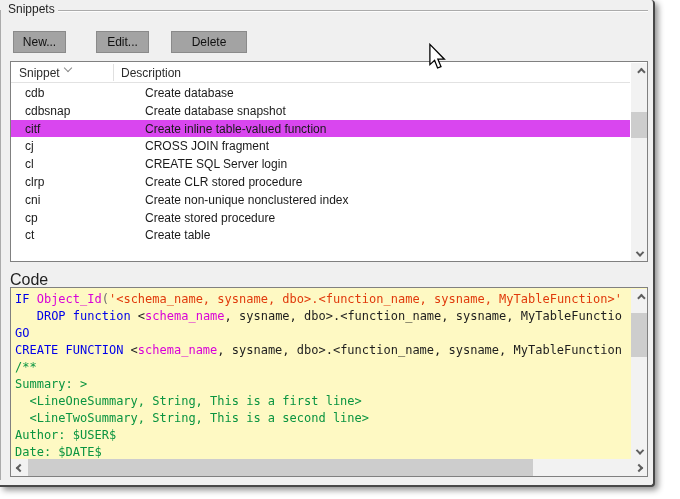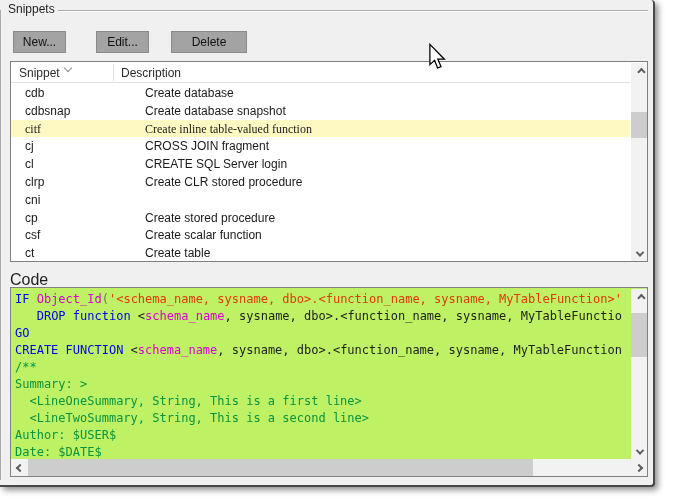--- a/index.html
+++ b/index.html
@@ -58,21 +58,21 @@
   .chev.down { transform:rotate(-45deg) translate(1px,-1px); }
   .chev.left { transform:rotate(45deg); }
   .chev.right { transform:rotate(225deg); }
   #list-vsb { left:620px; top:1px; height:199px; }
   #code-vsb { left:620px; top:1px; height:171px; }
 
   
   #code-label { left:10px; top:271px; font-size:16px; color:#1f1f1f; }
   #code-box {
     left:10px; top:287px; width:638px; height:190px;
-    background:#bef264; border:1px solid #808080; overflow:hidden;
+    background:#fef9c3; border:1px solid #808080; overflow:hidden;
   }
   #code-area {
     position:absolute; left:0; top:0; right:17px; bottom:17px;
     padding:3px 0 0 4px; overflow:hidden;
     font-family:"DejaVu Sans Mono", monospace; font-size:12px; line-height:17px;
     white-space:pre;
   }
   #code-hsb { position:absolute; left:0; right:0; bottom:0; height:17px; background:#f2f2f2; }
   #hsb-left { left:0; top:0; }
   #hsb-right { right:0; left:auto; top:0; }
@@ -102,46 +102,43 @@
     </div>
     <div id="rows">
         <div class="row">
           <span class="c1">cdb</span>
           <span class="c2">Create database</span>
         </div>
         <div class="row">
           <span class="c1">cdbsnap</span>
           <span class="c2">Create database snapshot</span>
         </div>
-        <div class="row selected" style="background: #fef9c3; font-family: Liberation Serif, serif;">
+        <div class="row selected" style="background: #d946ef;">
           <span class="c1">citf</span>
           <span class="c2">Create inline table-valued function</span>
         </div>
         <div class="row">
           <span class="c1">cj</span>
           <span class="c2">CROSS JOIN fragment</span>
         </div>
         <div class="row">
           <span class="c1">cl</span>
           <span class="c2">CREATE SQL Server login</span>
         </div>
         <div class="row">
           <span class="c1">clrp</span>
           <span class="c2">Create CLR stored procedure</span>
         </div>
         <div class="row">
           <span class="c1">cni</span>
+          <span class="c2">Create non-unique nonclustered index</span>
         </div>
         <div class="row">
           <span class="c1">cp</span>
           <span class="c2">Create stored procedure</span>
-        </div>
-        <div class="row">
-          <span class="c1">csf</span>
-          <span class="c2">Create scalar function</span>
         </div>
         <div class="row">
           <span class="c1">ct</span>
           <span class="c2">Create table</span>
         </div>
       </div>
 
     <div class="sb-v" id="list-vsb">
       <div class="sb-btn" style="top:0;">
           <span class="chev up"></span>

